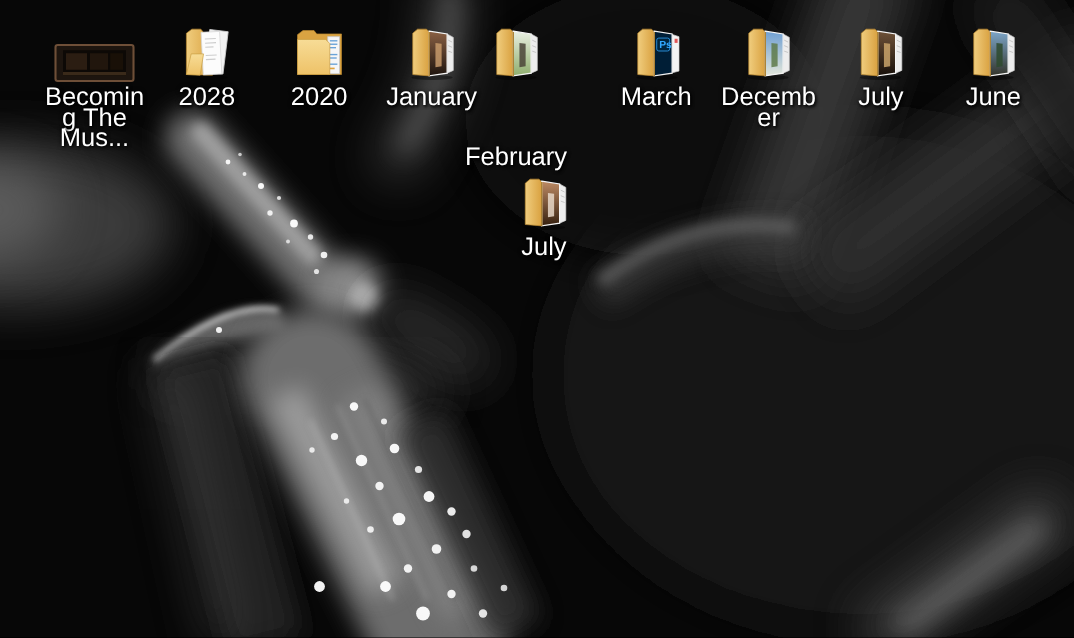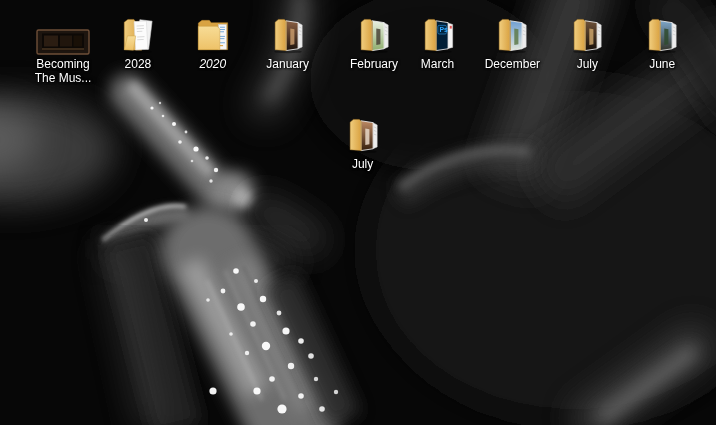--- a/index.html
+++ b/index.html
@@ -14,21 +14,21 @@
   #icons{position:absolute;inset:0;}
   .ditem{
     position:absolute;width:74px;
     display:flex;flex-direction:column;align-items:center;
     cursor:default;padding:2px 0;border:1px solid transparent;
   }
   .dicon{height:50px;display:flex;align-items:flex-end;justify-content:center;}
   .dicon svg{display:block;}
   .dlabel{
     margin-top:1px;max-width:72px;
-    font-size:12px;line-height:13.5px;color:#fff;text-align:center;
+    font-size:17px;line-height:13.5px;color:#fff;text-align:center;
     text-shadow:1px 1px 2px rgba(0,0,0,.95),0 0 3px rgba(0,0,0,.85);
     overflow-wrap:break-word;
   }
 </style>
 </head>
 <body>
 
 <div id="screen">
 
   <svg id="wallpaper" viewBox="0 0 716 425" preserveAspectRatio="none">
@@ -161,21 +161,21 @@
       </g>
       <g transform="rotate(-3 27 25)">
         <rect x="20.5" y="9" width="13.5" height="31" fill="#fcfcfc" stroke="#d8d8d8" stroke-width=".6"></rect>
         <path d="M23 14 H31 M23 17 H31 M23 20 H29 M23 26 H31 M23 29 H30" stroke="#cdcdcd" stroke-width=".8" fill="none"></path>
       </g>
       <path d="M9 40 L12.5 25 L21.5 25 L19 40.5 Z" fill="url(#fr1)" stroke="#caa045" stroke-width=".5"></path>
     </svg>
         </div>
         <div class="dlabel">2028</div>
       </div>
-      <div class="ditem" style="left: 174.8px; top: 4px; font-style: italic;">
+      <div class="ditem" style="left: 174.8px; top: 4px;">
         <div class="dicon">
           <svg viewBox="0 0 48 48" width="44" height="44">
             <defs>
     <linearGradient id="bk2" x1="0" y1="0" x2="1" y2="0">
       <stop offset="0" stop-color="#f0cd7e"></stop>
                 <stop offset="1" stop-color="#d9a140"></stop>
     </linearGradient>
 
     <linearGradient id="fr2" x1="0" y1="0" x2="0" y2="1">
       <stop offset="0" stop-color="#f7dc96"></stop>
@@ -220,21 +220,21 @@
       <path d="M10 10 L13.5 7 L20 7 L22 9 L22 41 L10 40 Z" fill="url(#bk3)" stroke="#b9872f" stroke-width=".5"></path>
       <path d="M35 10.5 L39.5 13 L39.5 37 L35 39 Z" fill="#ededed" stroke="#cfcfcf" stroke-width=".5"></path>
       <path d="M35.8 15 L38.6 16.4 M35.8 19 L38.6 20.2 M35.8 23 L38.6 24" stroke="#c4c4c4" stroke-width=".7" fill="none"></path>
       <path d="M22 8.5 L35 10.5 L35 39 L22 41 Z" fill="url(#pg3)" stroke="#f5f5f5" stroke-width=".9"></path>
       <path d="M26.5 17 L31 17.7 L31 34 L26.5 34.8 Z" fill="#c79a6b" opacity=".85"></path>
       <path d="M22 9 L22 41" stroke="#a87c2a" stroke-width="1"></path>
     </svg>
         </div>
         <div class="dlabel">January</div>
       </div>
-      <div class="ditem" style="left: 336px; top: 4px;">
+      <div class="ditem" style="left: 306px; top: 4px; gap: 40px;">
         <div class="dicon">
           <svg viewBox="0 0 48 48" width="44" height="44">
             <defs>
     <linearGradient id="bk4" x1="0" y1="0" x2="1" y2="0">
       <stop offset="0" stop-color="#f0cd7e"></stop>
                 <stop offset="1" stop-color="#d9a140"></stop>
     </linearGradient>
     <linearGradient id="pg4" x1="0" y1="0" x2="0" y2="1">
       <stop offset="0" stop-color="#e9efe2"></stop>
                 <stop offset="1" stop-color="#8fae6e"></stop>

